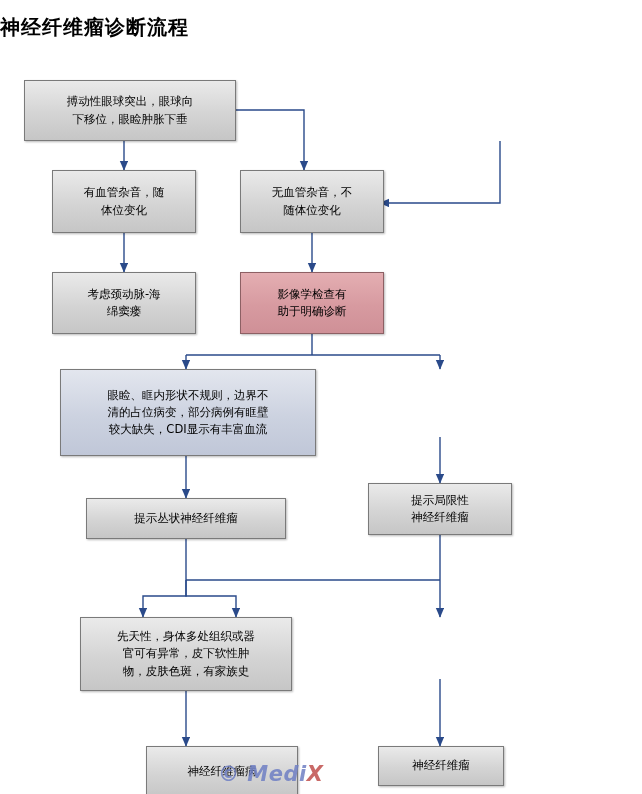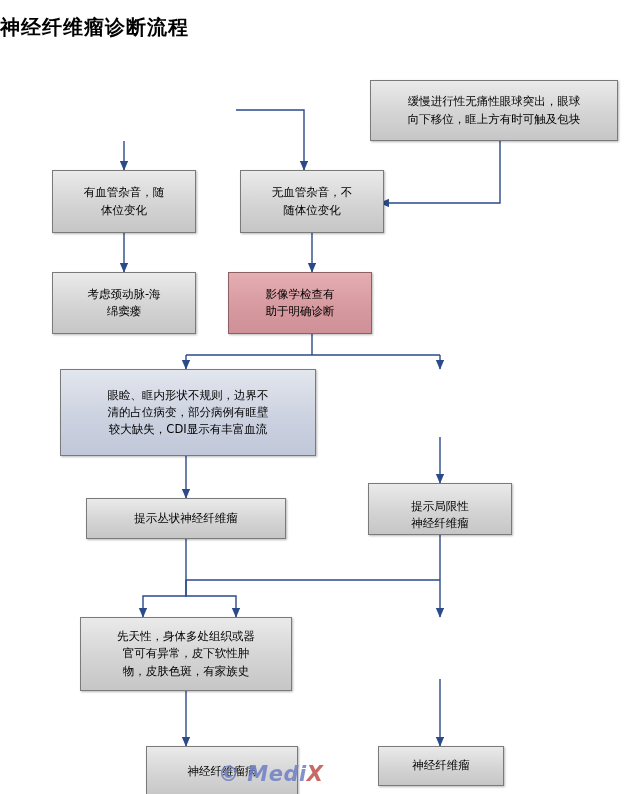--- a/index.html
+++ b/index.html
@@ -124,58 +124,58 @@
       <path d="M186,580 L186,596 L143,596 L143,617" marker-end="url(#arrow)"></path>
       <path d="M186,580 L186,596 L236,596 L236,617" marker-end="url(#arrow)"></path>
       <path d="M440,580 L440,617" marker-end="url(#arrow)"></path>
 
       <path d="M186,691 L186,746" marker-end="url(#arrow)"></path>
 
       <path d="M440,679 L440,746" marker-end="url(#arrow)"></path>
     </g>
   </svg>
 
+  <div class="node grey" style="left:24px; top:80px; width:212px; height:61px;">
+    <span class="txt">搏动性眼球突出，眼球向
+下移位，眼睑肿胀下垂</span>
+  </div>
 
-  <div class="node grey" style="left:370px; top:80px; width:248px; height:61px;">
-    <span class="txt">缓慢进行性无痛性眼球突出，眼球
-向下移位，眶上方有时可触及包块</span>
-  </div>
 
   <div class="node grey" style="left:52px; top:170px; width:144px; height:63px;">
     <span class="txt">有血管杂音，随
 体位变化</span>
   </div>
 
   <div class="node grey" style="left:240px; top:170px; width:144px; height:63px;">
     <span class="txt">无血管杂音，不
 随体位变化</span>
   </div>
 
   <div class="node grey" style="left:52px; top:272px; width:144px; height:62px;">
     <span class="txt">考虑颈动脉-海
 绵窦瘘</span>
   </div>
 
-  <div class="node pink" style="left:228px; top:272px; width:144px; height:62px;">
+  <div class="node pink" style="left:240px; top:272px; width:144px; height:62px;">
     <span class="txt">影像学检查有
 助于明确诊断</span>
   </div>
 
   <div class="node blue" style="left:60px; top:369px; width:256px; height:87px;">
     <span class="txt">眼睑、眶内形状不规则，边界不
 清的占位病变，部分病例有眶壁
 较大缺失，CDI显示有丰富血流</span>
   </div>
 
 
   <div class="node grey" style="left:86px; top:498px; width:200px; height:41px;">
     <span class="txt">提示丛状神经纤维瘤</span>
   </div>
 
-  <div class="node grey" style="left:368px; top:483px; width:144px; height:52px;align-items:flex-end;">
+  <div class="node grey" style="left:368px; top:483px; width:144px; height:52px;">
     <span class="txt">提示局限性
 神经纤维瘤</span>
   </div>
 
   <div class="node grey" style="left:80px; top:617px; width:212px; height:74px;">
     <span class="txt">先天性，身体多处组织或器
 官可有异常，皮下软性肿
 物，皮肤色斑，有家族史</span>
   </div>
 

